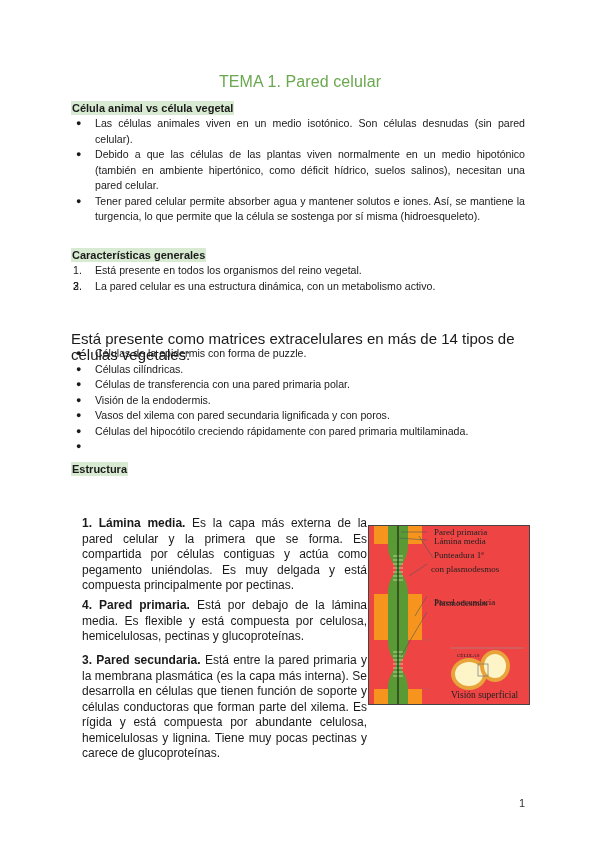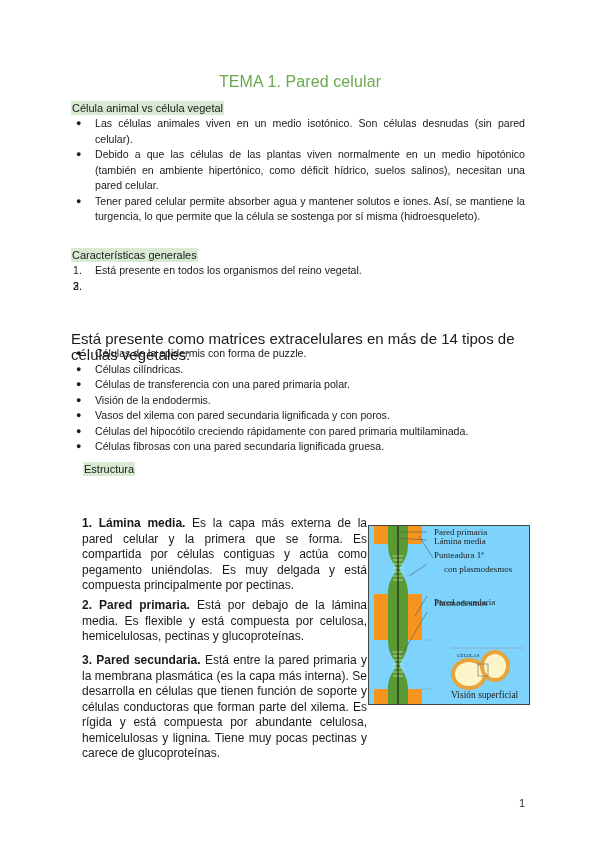--- a/index.html
+++ b/index.html
@@ -1,33 +1,33 @@
 <!DOCTYPE html>
 <html><head>
 <meta charset="utf-8">
 <style>
   html, body { margin: 0; padding: 0; background: #ffffff; }
   body { width: 600px; height: 848px; position: relative; overflow: hidden;
          font-family: "Liberation Sans", sans-serif; color: #1a1a1a; }
   .page { position: absolute; left: 0; top: 0; width: 600px; height: 848px; }
   .title { position: absolute; top: 73px; left: 0; width: 600px; text-align: center;
            font-size: 16px; color: #6aa84f; font-weight: normal; letter-spacing: 0.1px; }
-  .heading { position: absolute; left: 71px; font-size: 11px; font-weight: normal;
+  .heading { position: absolute; left: 71px; font-size: 11px; font-weight: bold;
              background: #d9ead3; padding: 0 1px; line-height: 14px; }
   .para { position: absolute; font-size: 15px; line-height: 15.5px; text-align: justify; }
   ul.bullets, ol.nums { position: absolute; margin: 0; padding: 0; list-style: none;
            font-size: 10.6px; line-height: 15.5px; }
   ul.bullets li, ol.nums li { position: relative; padding-left: 20px; text-align: justify; }
   ul.bullets li .mk { position: absolute; left: 1px; top: 0; font-size: 9px; }
   ol.nums li .mk { position: absolute; left: -2px; top: 0; }
   .sec-block { position: absolute; left: 82px; width: 285px; font-size: 12px;
                line-height: 15.5px; text-align: justify; }
   .sec-block b { font-weight: bold; }
   .figure { position: absolute; left: 368px; top: 525px; width: 160px; height: 178px;
-            border: 1px solid #444; background: #7dd3fc; }
+            border: 1px solid #444; background: #ef4444; }
   .pagenum { position: absolute; left: 519px; top: 797px; font-size: 11px; color: #333; }
   .lbl { position: absolute; font-family: "Liberation Serif", serif; font-size: 9px; color: #222; line-height: 10px; }
 </style>
 </head>
 <body>
 
 <div class="page">
 
   <div class="title">TEMA 1. Pared celular</div>
 
@@ -35,40 +35,40 @@
   <ul class="bullets" style="left:75px; top:116px; width:450px;">
     <li><span class="mk">●</span><span>Las células animales viven en un medio isotónico. Son células desnudas (sin pared celular).</span></li>
     <li><span class="mk">●</span><span>Debido a que las células de las plantas viven normalmente en un medio hipotónico (también en ambiente hipertónico, como déficit hídrico, suelos salinos), necesitan una pared celular.</span></li>
     <li><span class="mk">●</span><span>Tener pared celular permite absorber agua y mantener solutos e iones. Así, se mantiene la turgencia, lo que permite que la célula se sostenga por sí misma (hidroesqueleto).</span></li>
   </ul>
 
   <div class="heading" style="top:248px;">Características generales</div>
   <ol class="nums" style="left:75px; top:263px; width:450px;">
     <li><span class="mk">1.</span><span>Está presente en todos los organismos del reino vegetal.</span></li>
     <li><span class="mk">2.</span></li>
-    <li><span class="mk">3.</span></li>
+    <li><span class="mk">3.</span><span>La pared celular es una estructura dinámica, con un metabolismo activo.</span></li>
   </ol>
   <div class="para" style="left:71px; top:331px; width:460px; text-align:left;">Está presente como matrices extracelulares en más de 14 tipos de células vegetales:</div>
   <ul class="bullets" style="left:75px; top:346px; width:450px;">
     <li><span class="mk">●</span><span>Células de la epidermis con forma de puzzle.</span></li>
     <li><span class="mk">●</span><span>Células cilíndricas.</span></li>
     <li><span class="mk">●</span><span>Células de transferencia con una pared primaria polar.</span></li>
     <li><span class="mk">●</span><span>Visión de la endodermis.</span></li>
     <li><span class="mk">●</span><span>Vasos del xilema con pared secundaria lignificada y con poros.</span></li>
     <li><span class="mk">●</span><span>Células del hipocótilo creciendo rápidamente con pared primaria multilaminada.</span></li>
-    <li><span class="mk">●</span><span>Células fibrosas con una pared secundaria lignificada gruesa.</span></li>
+    <li><span class="mk">●</span></li>
   </ul>
 
-  <div class="heading" style="top:462px;margin-left:12px;">Estructura</div>
+  <div class="heading" style="top:462px;">Estructura</div>
 
   <div class="sec-block" style="top:516px;">
     <b>1. Lámina media.</b><span> Es la capa más externa de la pared celular y la primera que se forma. Es compartida por células contiguas y actúa como pegamento uniéndolas. Es muy delgada y está compuesta principalmente por pectinas.</span>
   </div>
   <div class="sec-block" style="top:598px;">
-    <b>2. Pared primaria.</b><span> Está por debajo de la lámina media. Es flexible y está compuesta por celulosa, hemicelulosas, pectinas y glucoproteínas.</span>
+    <b>4. Pared primaria.</b><span> Está por debajo de la lámina media. Es flexible y está compuesta por celulosa, hemicelulosas, pectinas y glucoproteínas.</span>
   </div>
   <div class="sec-block" style="top:653px;">
     <b>3. Pared secundaria.</b><span> Está entre la pared primaria y la membrana plasmática (es la capa más interna). Se desarrolla en células que tienen función de soporte y células conductoras que forman parte del xilema. Es rígida y está compuesta por abundante celulosa, hemicelulosas y lignina. Tiene muy pocas pectinas y carece de glucoproteínas.</span>
   </div>
 
   <div class="figure">
     <svg width="160" height="178" viewBox="0 0 160 178">
 
       <rect x="5" y="0" width="14" height="18" fill="#f7941d"></rect>
       <rect x="39" y="0" width="14" height="18" fill="#f7941d"></rect>
@@ -114,21 +114,21 @@
       <line x1="82" y1="122" x2="155" y2="122" stroke="#999" stroke-width="0.6"></line>
       <ellipse cx="100" cy="148" rx="18" ry="16" fill="#e8a33a"></ellipse>
       <ellipse cx="100" cy="148" rx="14" ry="12" fill="#fdf5c8"></ellipse>
       <ellipse cx="126" cy="140" rx="15" ry="16" fill="#e8a33a"></ellipse>
       <ellipse cx="126" cy="140" rx="11" ry="12" fill="#fdf5c8"></ellipse>
       <rect x="109" y="138" width="10" height="12" fill="none" stroke="#777" stroke-width="0.7"></rect>
     </svg>
     <div class="lbl" style="left:65px; top:1px;">Pared primaria</div>
     <div class="lbl" style="left:65px; top:10px;">Lámina media</div>
     <div class="lbl" style="left:65px; top:24px;">Punteadura 1ª</div>
-    <div class="lbl" style="left:75px; top:38px;">con plasmodesmos</div>
+    <div class="lbl" style="left:62px; top:38px;">con plasmodesmos</div>
     <div class="lbl" style="left:65px; top:71px;">Pared secundaria</div>
     <div class="lbl" style="left:65px; top:72px;">Plasmodesmos</div>
     <div class="lbl" style="left:88px; top:125px; font-size:5px;">CÉLULAS</div>
     <div class="lbl" style="left:82px; top:164px; font-size:9.5px;">Visión superficial</div>
   </div>
 
   <div class="pagenum">1</div>
 </div>
 
 </body></html>

